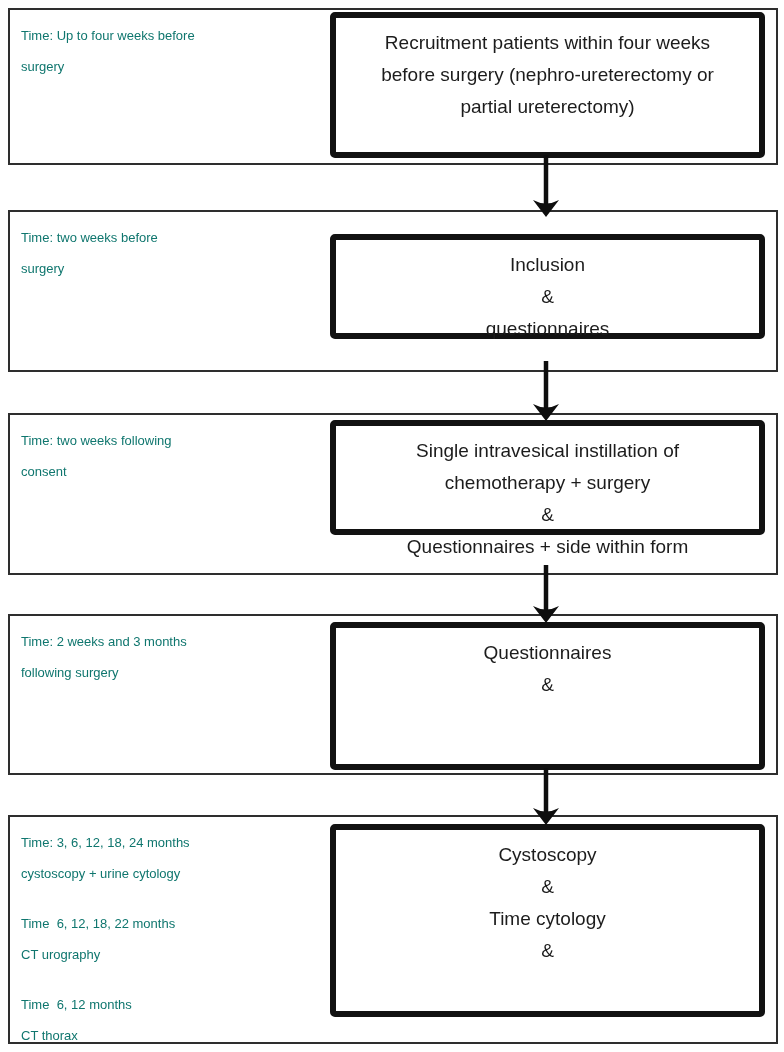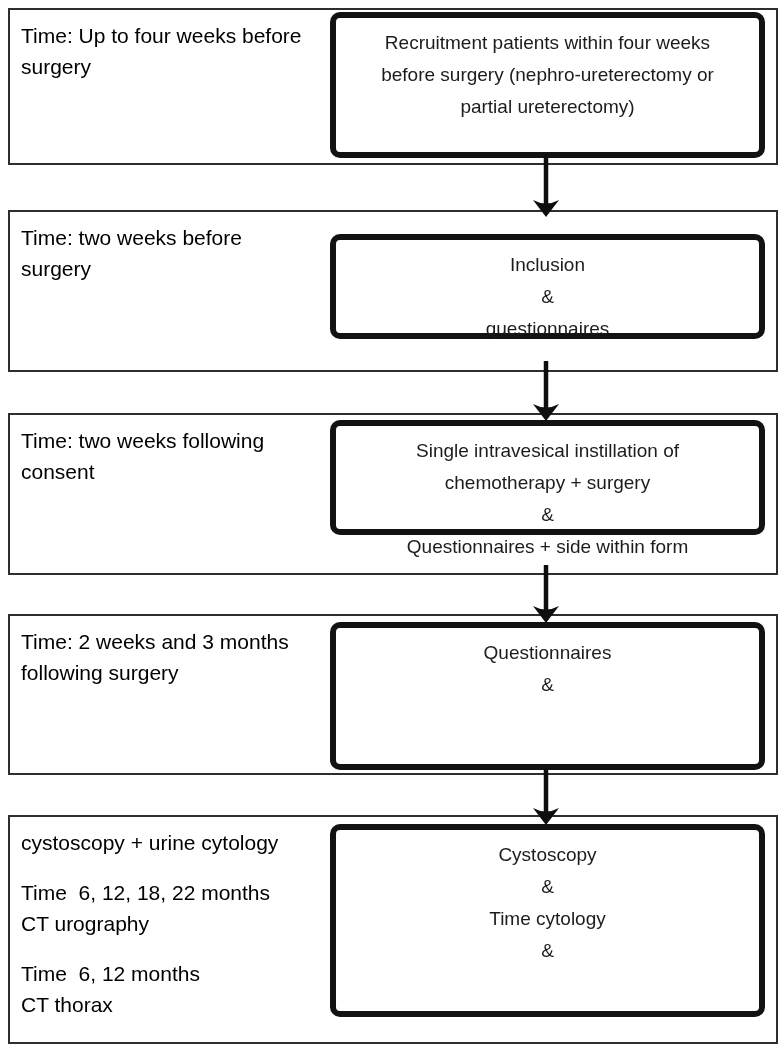--- a/index.html
+++ b/index.html
@@ -19,31 +19,31 @@
     border: 2px solid #2e2e2e;
     background: #ffffff;
   }
   .tlabel {
     padding: 10px 12px 0 11px;
     width: 320px;
   }
   .tpara { margin-bottom: 19px; }
   .tpara:last-child { margin-bottom: 0; }
   .tline {
-    font-size: 21px;
+    font-size: 13px;
     line-height: 31px;
-    color: #000000;
+    color: #0f766e;
     white-space: pre-wrap;
   }
   .box {
     position: absolute;
     left: 330px;
     width: 435px;
     border: 6px solid #121212;
-    border-radius: 10px;
+    border-radius: 5px;
     background: #ffffff;
     text-align: center;
     padding: 9px 10px 0 10px;
   }
   .bline {
     font-size: 19px;
     line-height: 32px;
     color: #1c1c1c;
   }
   .arrow {
@@ -90,20 +90,21 @@
       <div class="tpara">
         <div class="tline">Time: 2 weeks and 3 months</div>
         <div class="tline">following surgery</div>
       </div>
     </div>
   </div>
 
   <div class="row" style="top:815px;height:229px">
     <div class="tlabel">
       <div class="tpara">
+        <div class="tline">Time: 3, 6, 12, 18, 24 months</div>
         <div class="tline">cystoscopy + urine cytology</div>
       </div>
       <div class="tpara">
         <div class="tline">Time  6, 12, 18, 22 months</div>
         <div class="tline">CT urography</div>
       </div>
       <div class="tpara">
         <div class="tline">Time  6, 12 months</div>
         <div class="tline">CT thorax</div>
       </div>

